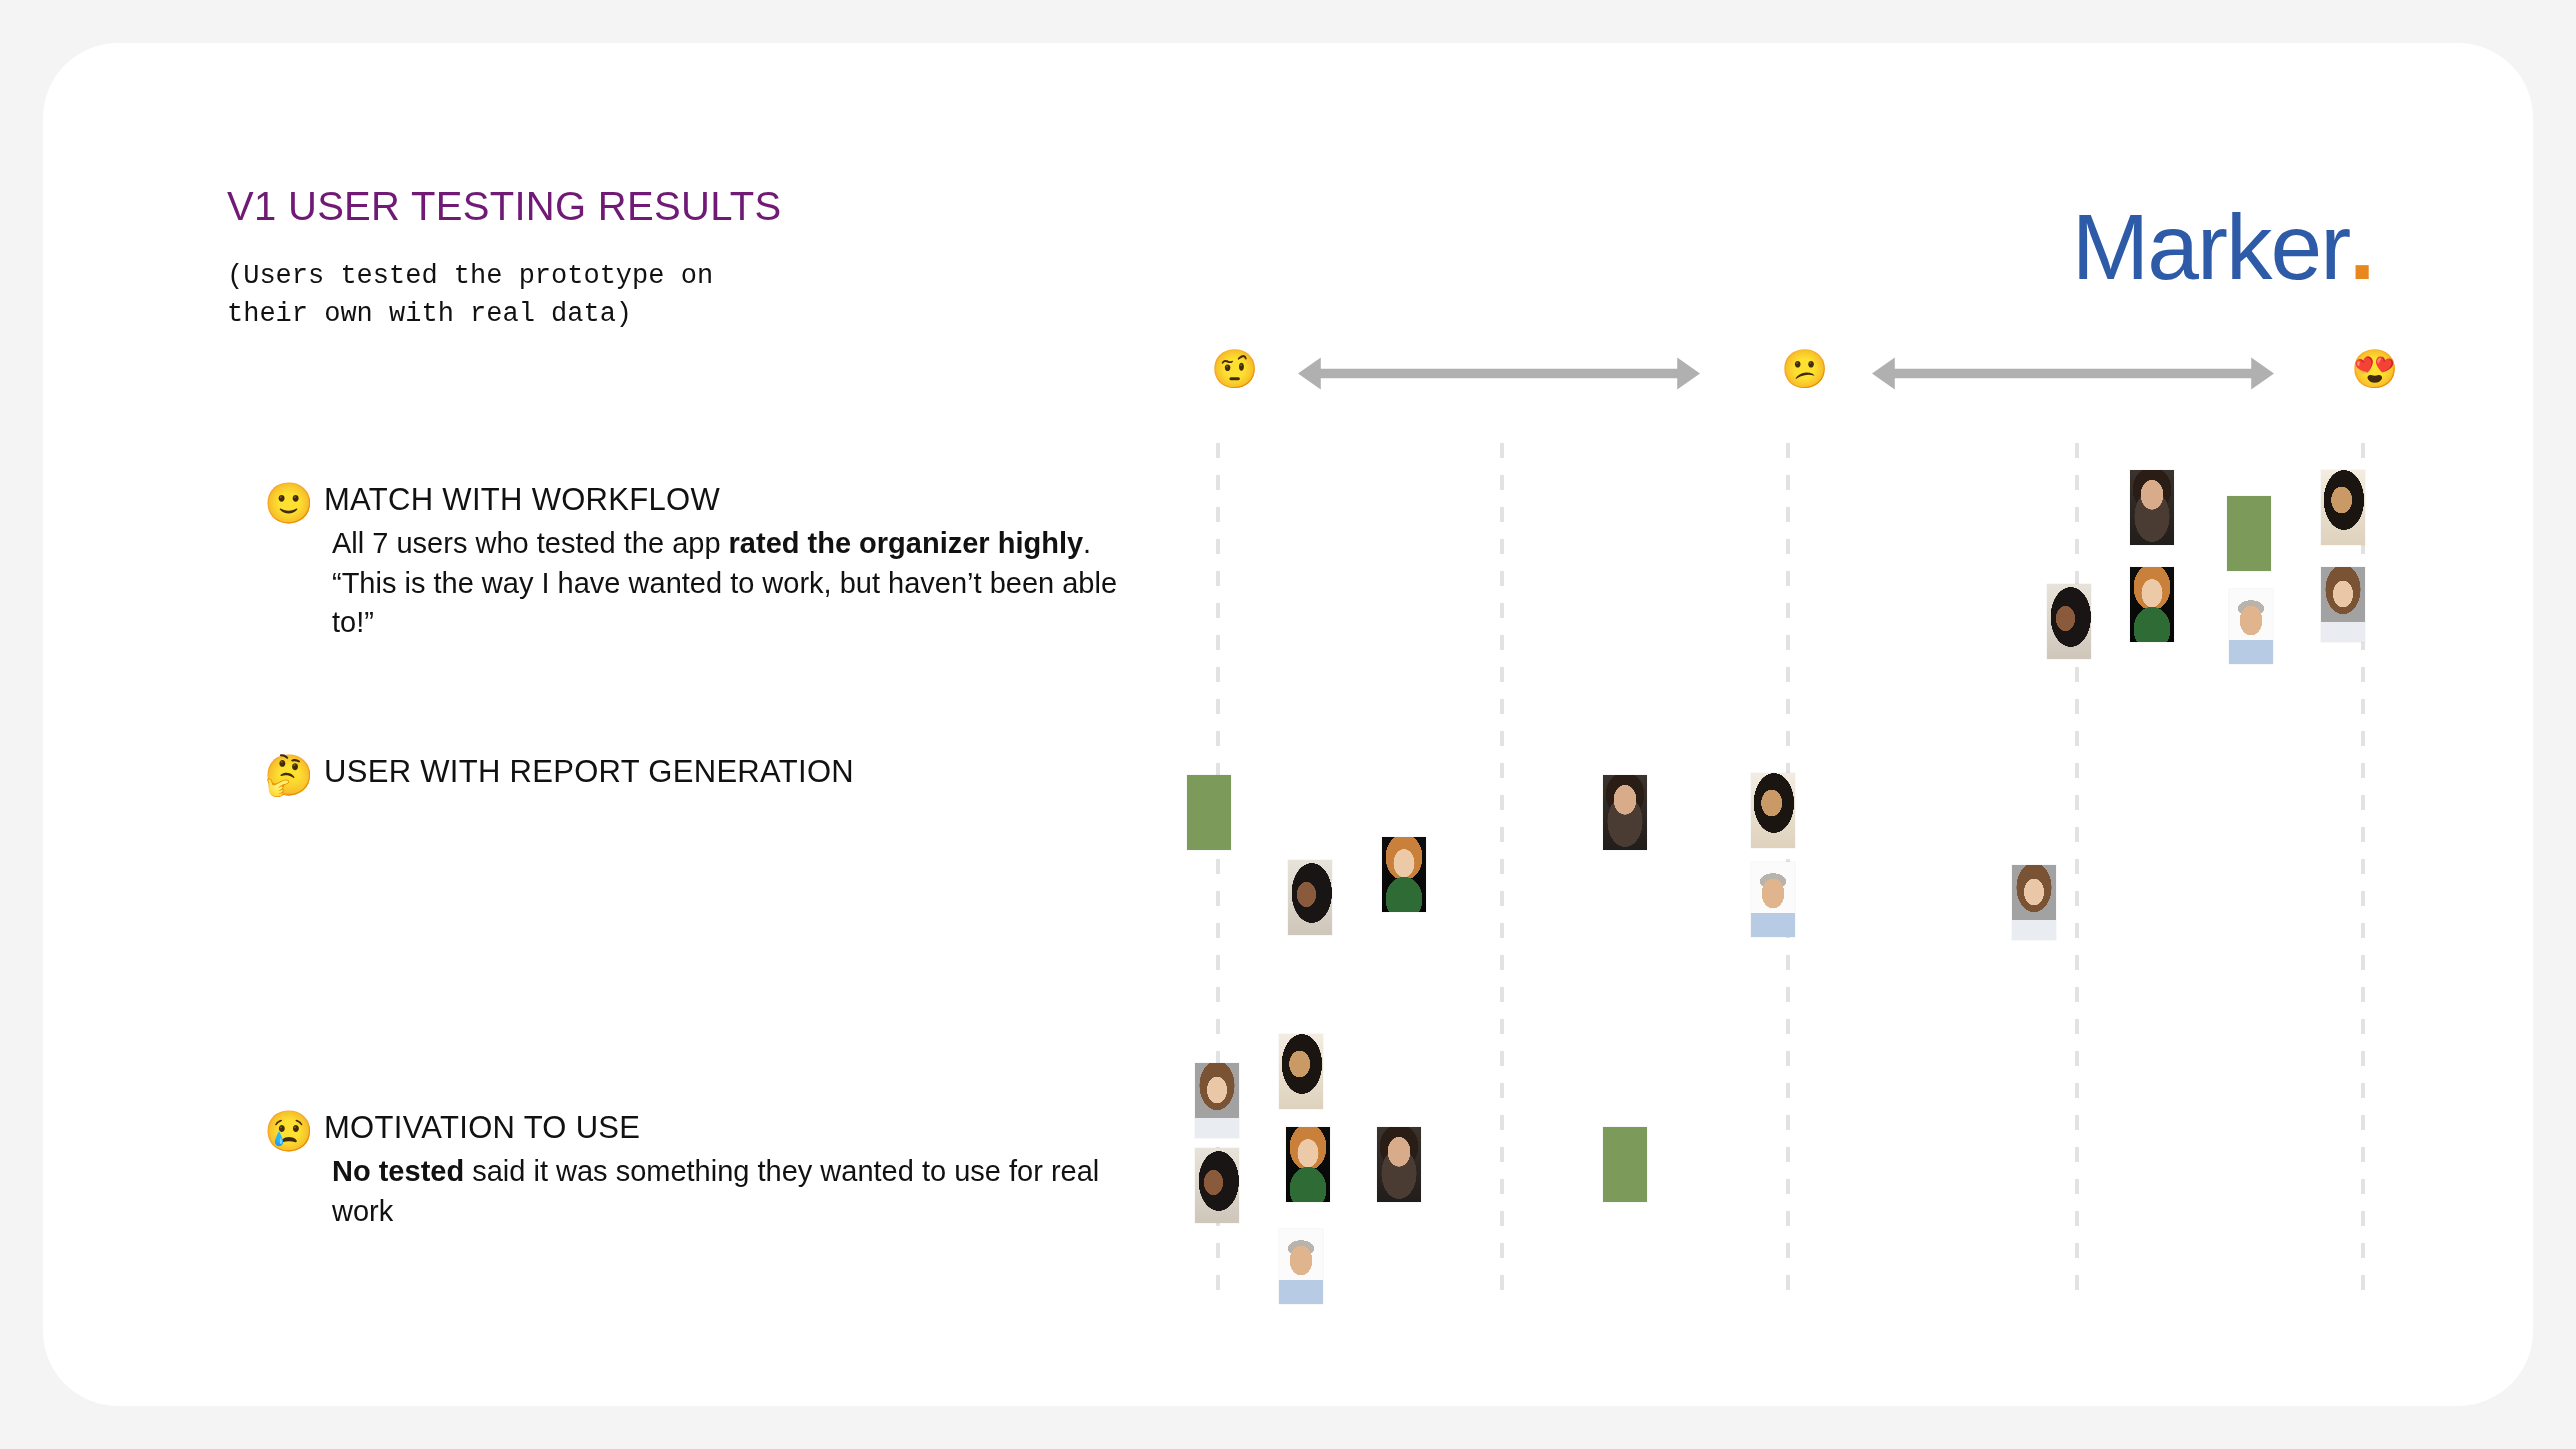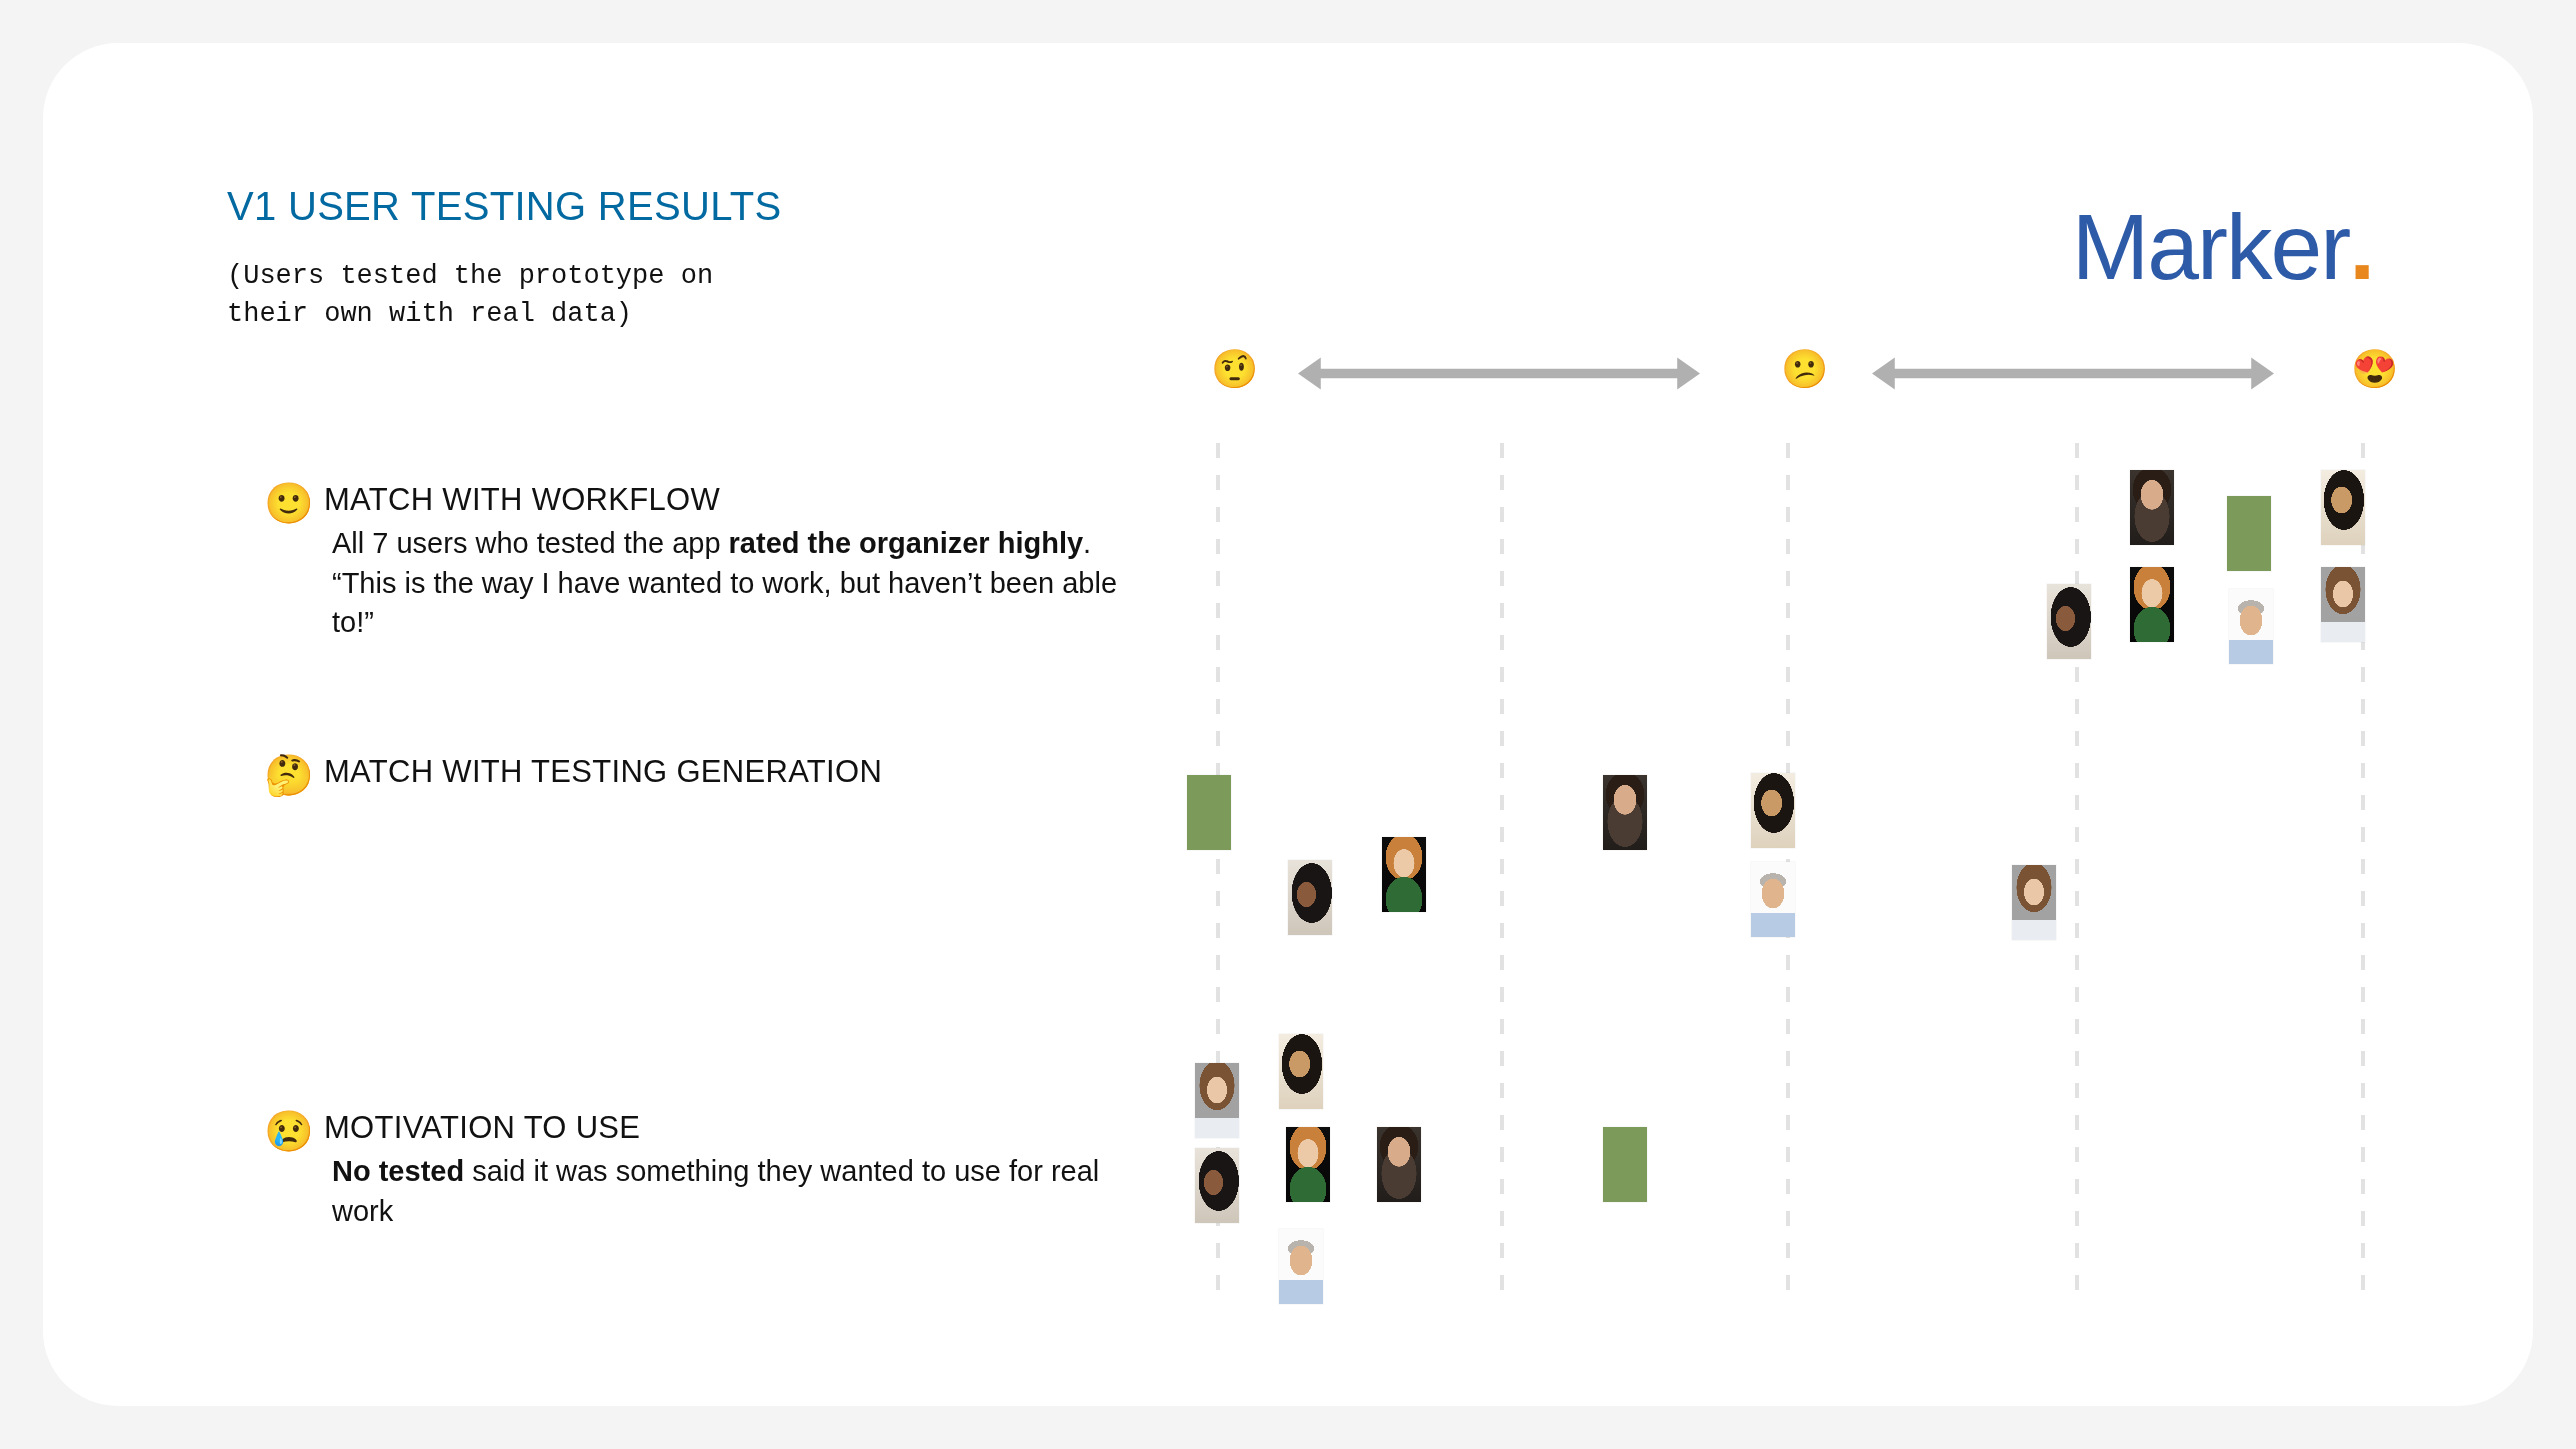--- a/index.html
+++ b/index.html
@@ -29,21 +29,21 @@
     position: absolute;
     left: 184px;
     top: 141px;
     width: 865px;
   }
 
   #slide-title {
     font-size: 40px;
     font-weight: 400;
     letter-spacing: 0.3px;
-    color: #0369a1;
+    color: #701a75;
     line-height: 1.1;
     margin: 0;
     white-space: nowrap;
   }
 
   #slide-subtitle {
     margin-top: 29px;
     font-size: 27px;
     font-weight: 400;
     color: #111111;
@@ -219,21 +219,21 @@
     <span class="finding-emoji">🙂</span>
     <div class="finding-body">
       <div class="finding-heading">MATCH WITH WORKFLOW</div>
       <div class="finding-text indent">All 7 users who tested the app <b>rated the organizer highly</b>. “This is the way I have wanted to work, but haven’t been able to!”</div>
     </div>
   </div>
 
   <div class="finding" id="finding-1">
     <span class="finding-emoji">🤔</span>
     <div class="finding-body">
-      <div class="finding-heading">MATCH WITH TESTING GENERATION</div>
+      <div class="finding-heading">USER WITH REPORT GENERATION</div>
     </div>
   </div>
 
   <div class="finding" id="finding-2">
     <span class="finding-emoji">😢</span>
     <div class="finding-body">
       <div class="finding-heading">MOTIVATION TO USE</div>
       <div class="finding-text indent"><b>No tested</b> said it was something they wanted to use for real work</div>
     </div>
   </div>

